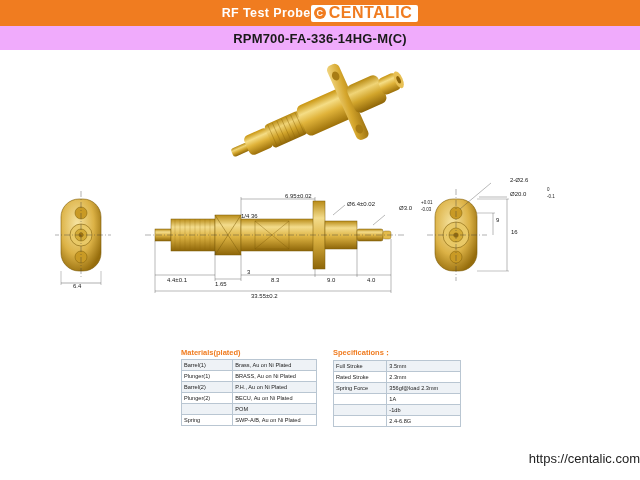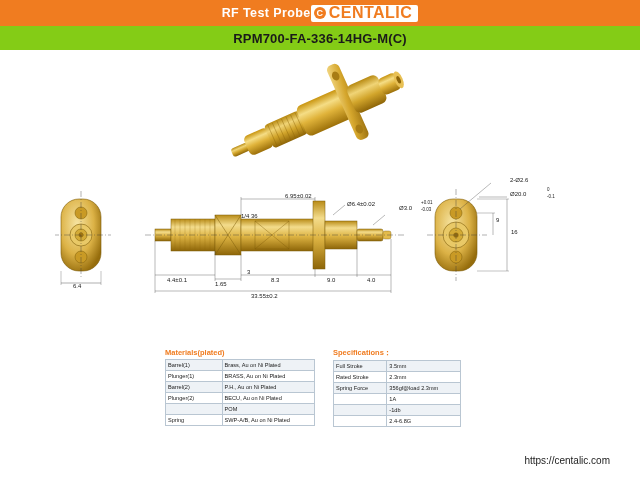--- a/index.html
+++ b/index.html
@@ -49,21 +49,21 @@
   .logo-text {
     color: #f07c20;
     font-size: 16px;
     font-weight: bold;
     letter-spacing: 0.5px;
   }
 
   .subheader-bar {
     position: absolute; left: 0; top: 26px;
     width: 640px; height: 24px;
-    background: #84cc16;
+    background: #f0abfc;
     display: flex; align-items: center; justify-content: center;
   }
   .subheader-title {
     color: #1a1a1a;
     font-size: 13px;
     font-weight: bold;
     letter-spacing: 0.2px;
   }
 
   
@@ -87,21 +87,21 @@
     white-space: nowrap;
   }
 
   
   .tables {
     position: absolute;
     left: 165px; top: 348px;
     width: 330px;
   }
   .table-block { position: absolute; top: 0; }
-  .tbl-materials { left: 0; width: 150px; }
+  .tbl-materials { left: 16px; width: 136px; }
   .tbl-specs { left: 168px; width: 128px; }
   .tbl-title {
     color: #f07c20;
     font-size: 7.5px;
     font-weight: bold;
     margin-bottom: 2px;
   }
   table {
     border-collapse: collapse;
     width: 100%;
@@ -115,22 +115,22 @@
     line-height: 8px;
     background: #ffffff;
   }
   tr:nth-child(odd) td { background: #eef2f6; }
   td.col-a { width: 38%; }
   .tbl-specs td.col-a { width: 42%; }
 
   
   .footer-url {
     position: absolute;
-    right: 30px; bottom: 14px;
-    font-size: 10px;
+    right: 0; bottom: 14px;
+    font-size: 13px;
     color: #222;
   }
 </style>
 </head>
 <body>
 
 <div id="page">
 
   <div class="header-bar">
     <span class="header-title">RF Test Probe</span>

